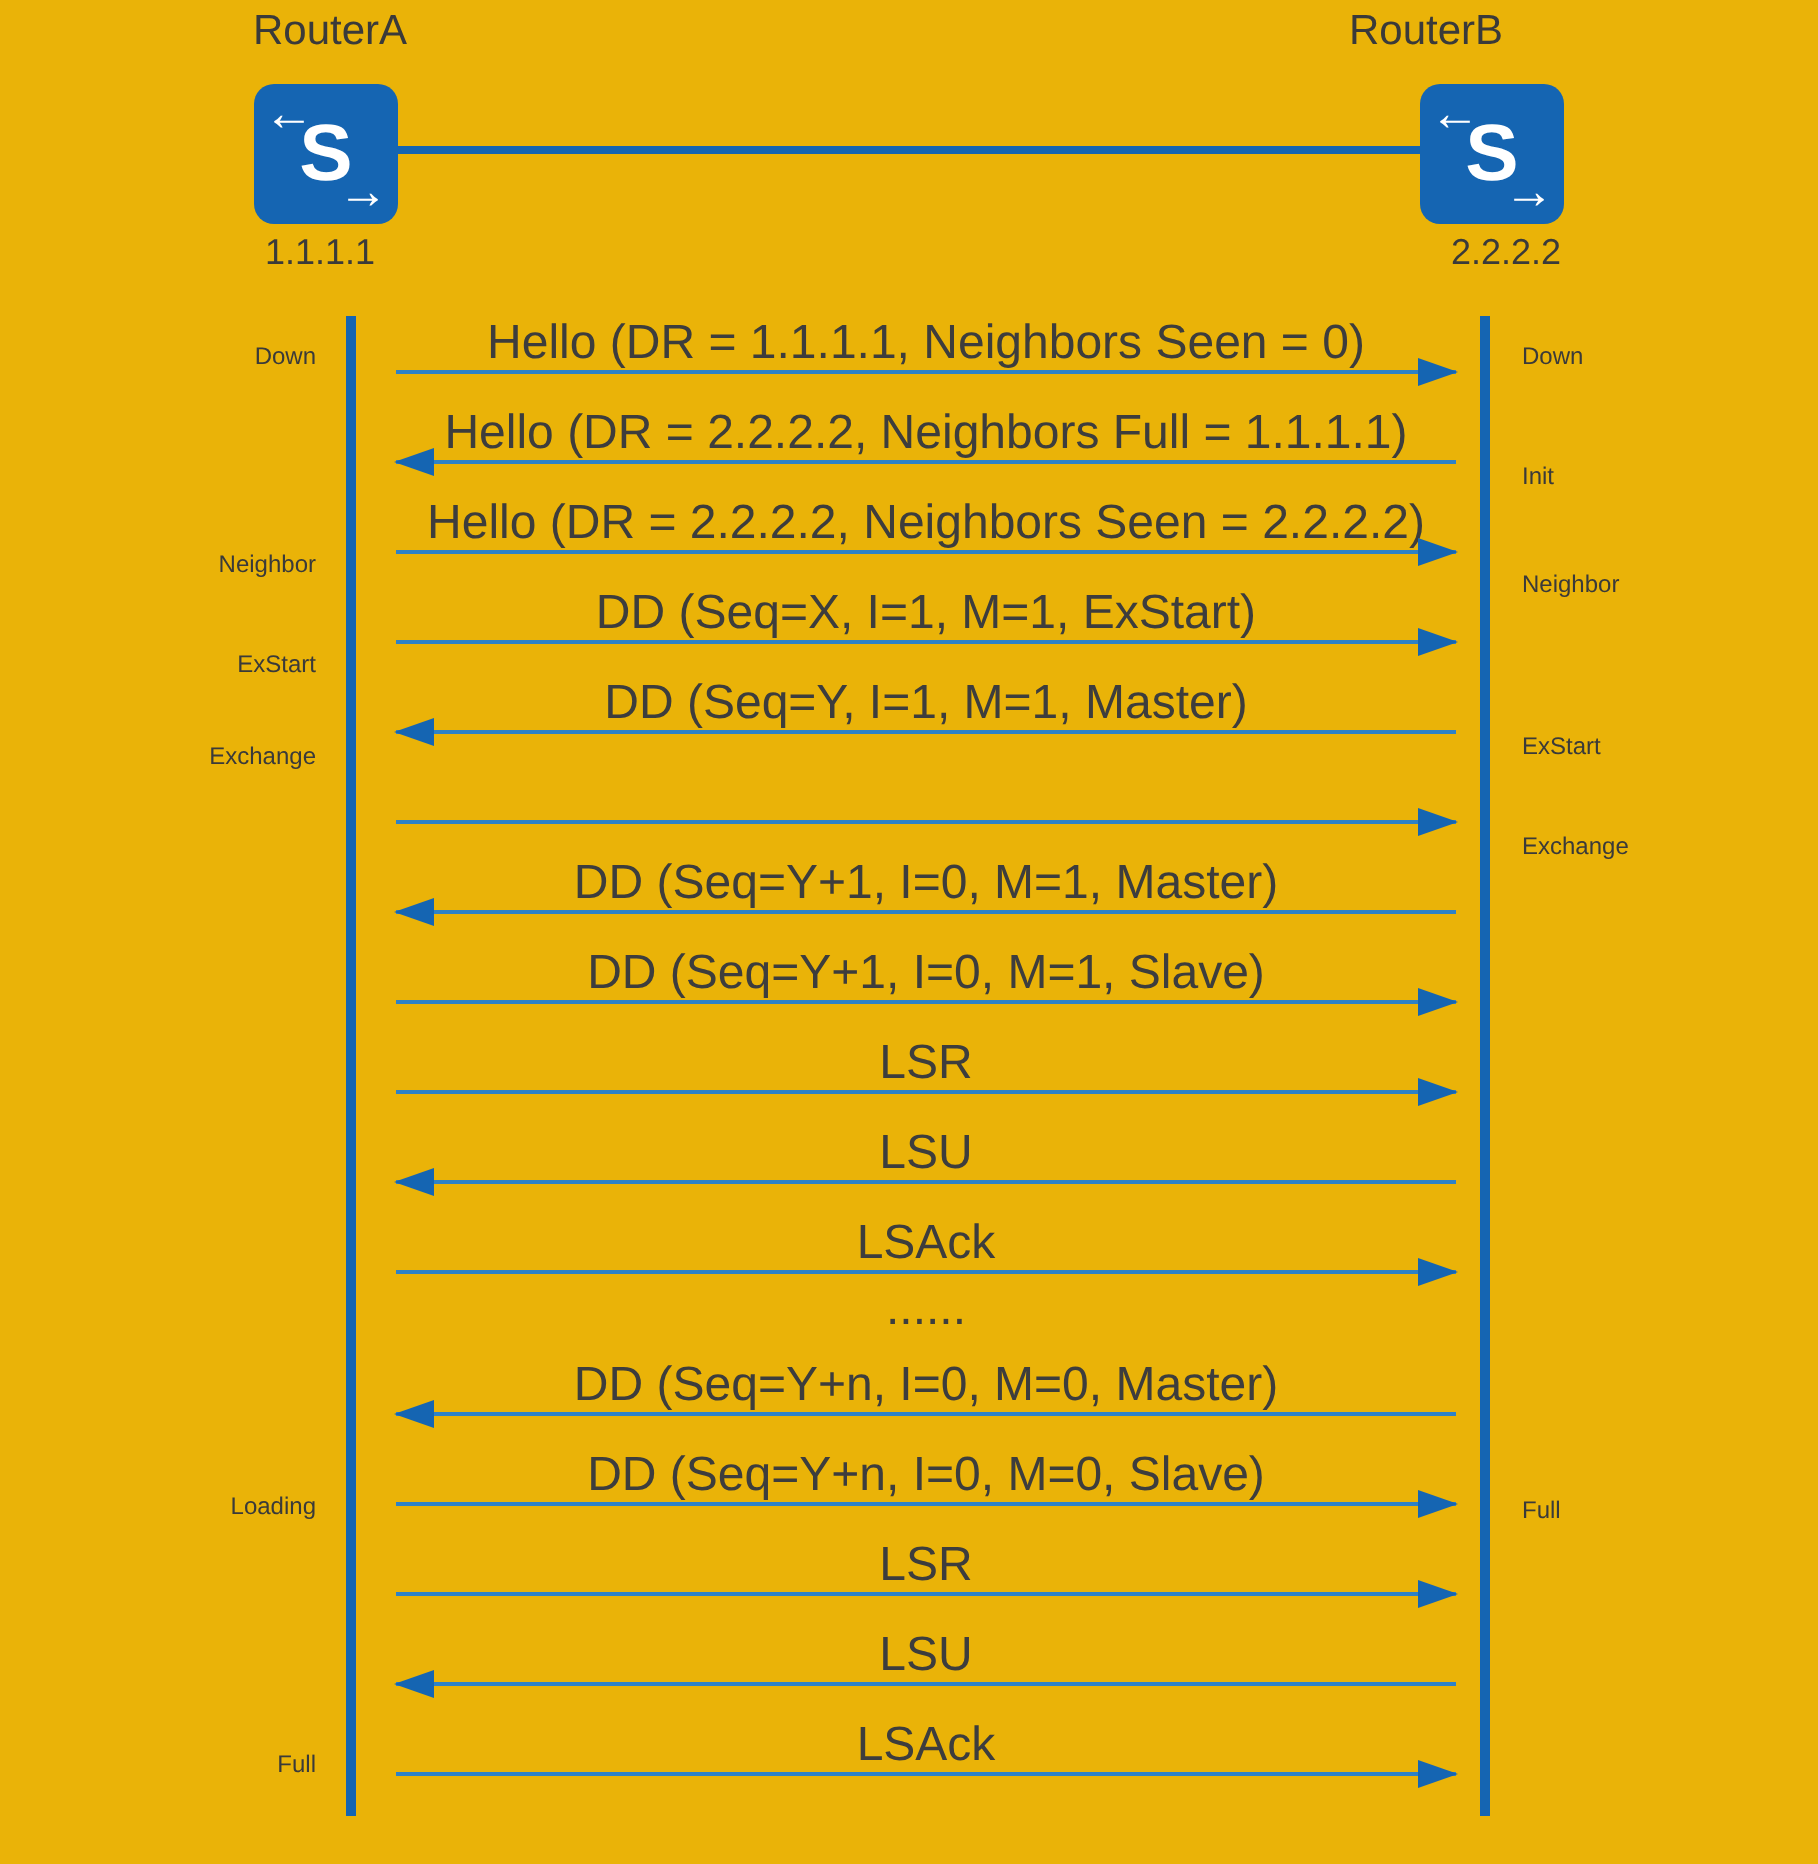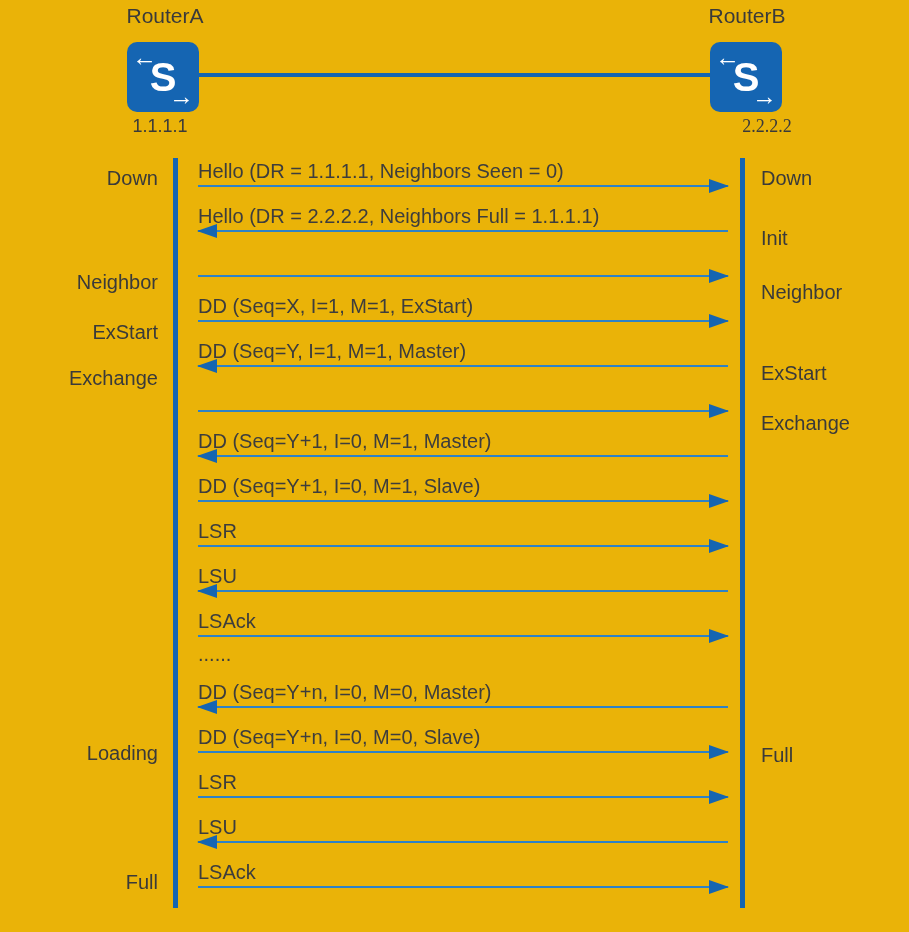--- a/index.html
+++ b/index.html
@@ -17,21 +17,21 @@
     background: #eab308;
     overflow: hidden;
   }
 
   
   .router-name {
     position: absolute; top: 4px; width: 160px;
     text-align: center; font-size: 21px; color: #3A3A3A;
   }
   .router-name.a { left: 85px; }
-  .router-name.b { left: 667px; }
+  .router-name.b { left: 633px; }
   .router-icon {
     position: absolute; top: 42px; width: 72px; height: 70px;
     background: var(--accent); border-radius: 10px;
   }
   .router-icon.a { left: 127px; }
   .router-icon.b { left: 710px; }
   .icon-s {
     position: absolute; left: 50%; top: 50%;
     transform: translate(-50%, -50%);
     font-size: 40px; font-weight: bold; color: #fff; line-height: 1;
@@ -40,37 +40,37 @@
     position: absolute; font-size: 25px; font-weight: bold;
     color: #fff; line-height: 1;
   }
   .icon-arrow.tl { left: 5px; top: 3px; }
   .icon-arrow.br { right: 5px; bottom: 3px; }
   .router-ip {
     position: absolute; top: 116px; width: 160px;
     text-align: center; font-size: 18px; color: #3A3A3A;
   }
   .router-ip.a { left: 80px; }
-  .router-ip.b { left: 687px; font-family: Liberation Serif, serif; }
+  .router-ip.b { left: 673px; }
   .link-line {
     position: absolute; left: 197px; top: 73px;
     width: 515px; height: 4px; background: var(--accent);
   }
 
   
   .lifeline {
     position: absolute; top: 158px; width: 5px; height: 750px;
     background: var(--accent);
   }
   .lifeline.left { left: 173px; }
   .lifeline.right { left: 740px; }
 
   
   .state {
-    position: absolute; font-size: 20px; color: #3A3A3A;
+    position: absolute; font-size: 12px; color: #3A3A3A;
     width: 140px; line-height: 23px;
   }
   .state.lft { left: 18px; text-align: right; }
   .state.rgt { left: 761px; text-align: left; }
   .st-l0 { top: 167px; }
   .st-l1 { top: 271px; }
   .st-l2 { top: 321px; }
   .st-l3 { top: 367px; }
   .st-l4 { top: 742px; }
   .st-l5 { top: 871px; }
@@ -84,21 +84,21 @@
   
   .messages {
     position: absolute; left: 198px; top: 147px; width: 530px;
   }
   .msg-row {
     position: relative; height: 45px;
     display: flex; flex-direction: column; justify-content: flex-end;
   }
   .msg-row.dots { height: 26px; }
   .msg-label {
-    font-size: 20px; line-height: 23px; text-align: left;
+    font-size: 24px; line-height: 23px; text-align: center;
     color: var(--txt); margin-bottom: 2px; white-space: nowrap;
   }
   .msg-arrow {
     position: relative; height: 2px; background: var(--line);
     margin-bottom: 5px;
   }
   .msg-arrow.right::after {
     content: ""; position: absolute; right: -1px; top: -6px;
     width: 0; height: 0;
     border-top: 7px solid transparent;
@@ -156,20 +156,21 @@
   <div class="messages" id="messages">
       <div class="msg-row">
         <div class="msg-label">Hello (DR = 1.1.1.1, Neighbors Seen = 0)</div>
         <div class="msg-arrow right"></div>
       </div>
       <div class="msg-row">
         <div class="msg-label">Hello (DR = 2.2.2.2, Neighbors Full = 1.1.1.1)</div>
         <div class="msg-arrow left"></div>
       </div>
       <div class="msg-row">
+        <div class="msg-label">Hello (DR = 2.2.2.2, Neighbors Seen = 2.2.2.2)</div>
         <div class="msg-arrow right"></div>
       </div>
       <div class="msg-row">
         <div class="msg-label">DD (Seq=X, I=1, M=1, ExStart)</div>
         <div class="msg-arrow right"></div>
       </div>
       <div class="msg-row">
         <div class="msg-label">DD (Seq=Y, I=1, M=1, Master)</div>
         <div class="msg-arrow left"></div>
       </div>

